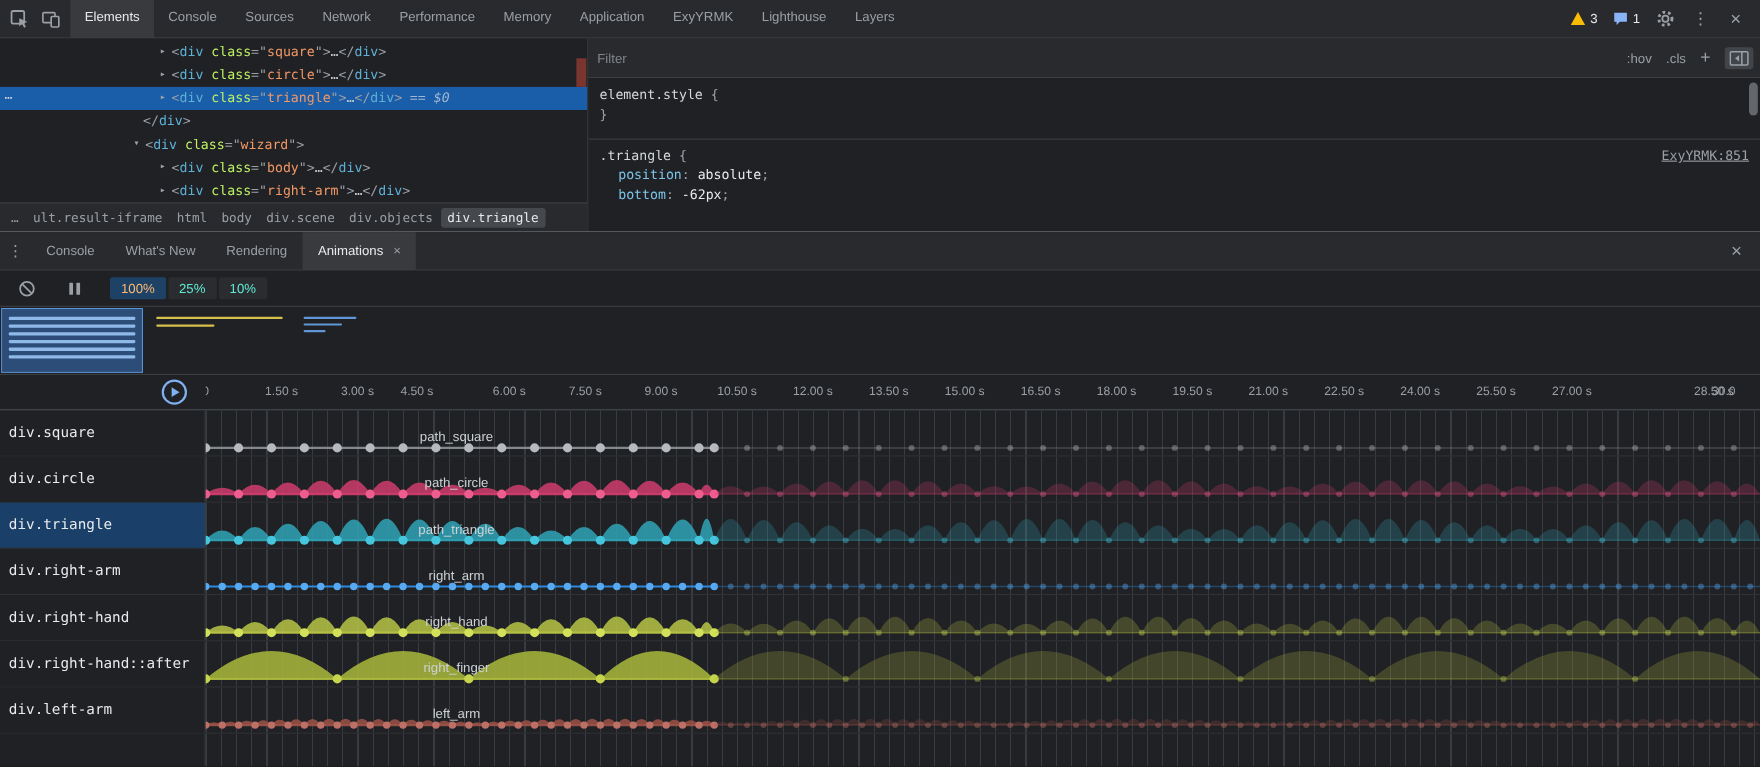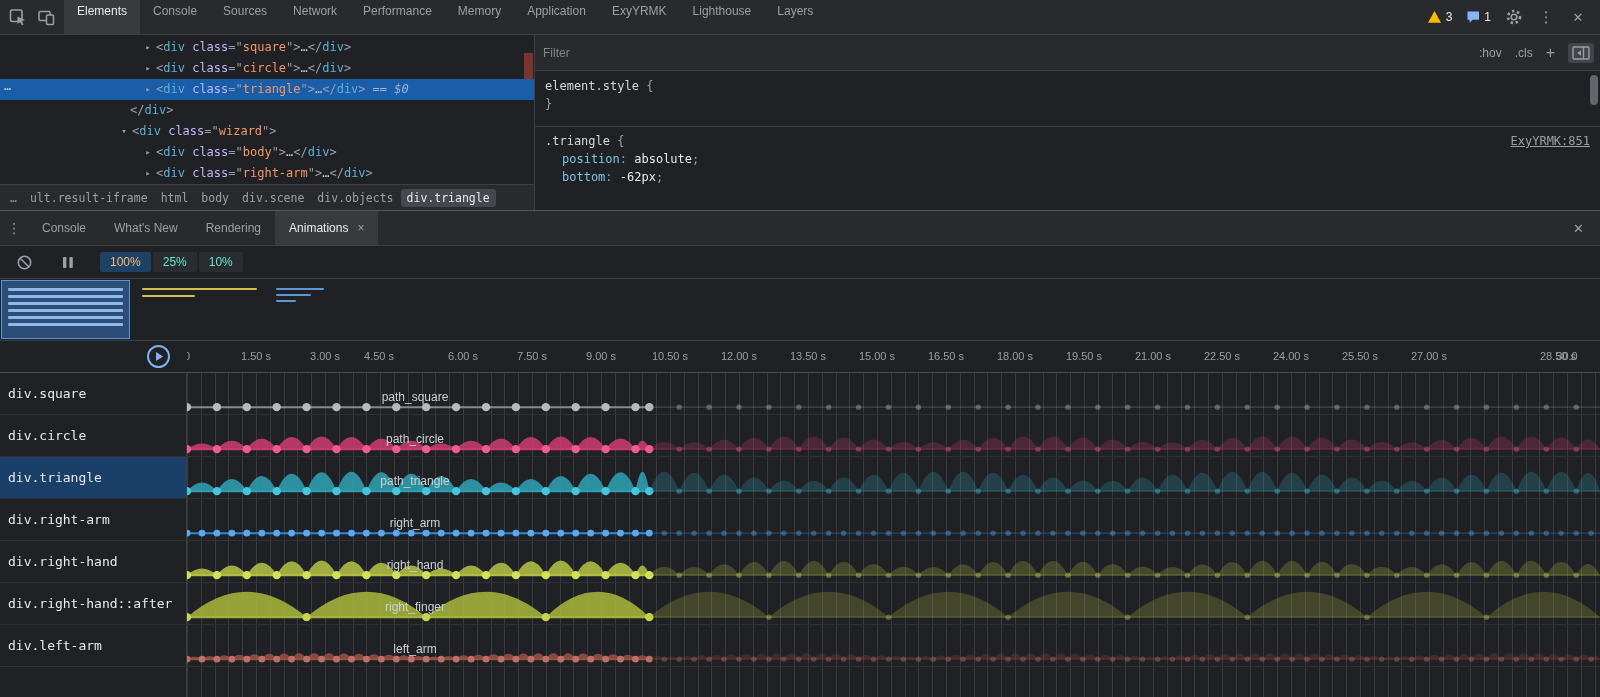--- a/index.html
+++ b/index.html
@@ -5,34 +5,34 @@
   html,body{margin:0;padding:0;background:#111;}
   *{box-sizing:border-box;}
   .screen{position:relative;width:1600px;height:697px;background:#202124;overflow:hidden;
     font-family:"Liberation Sans",sans-serif;font-size:12px;color:#e8eaed;}
 
   
   .top-tabbar{display:flex;align-items:stretch;height:35px;background:#292a2d;border-bottom:1px solid #3c4043;}
   .tabbar-icons{display:flex;align-items:center;padding:0 4px;}
   .icon-btn{width:28px;height:26px;display:flex;align-items:center;justify-content:center;color:#9aa0a6;cursor:pointer;flex:none;}
   .tabs{display:flex;}
-  .tab{display:flex;align-items:flex-start;padding:4px 13px;color:#9aa0a6;white-space:nowrap;cursor:pointer;}
+  .tab{display:flex;align-items:flex-end;padding:12px 13px;color:#9aa0a6;white-space:nowrap;cursor:pointer;}
   .tab.active{background:rgba(255,255,255,.08);color:#e8eaed;}
   .tabbar-right{margin-left:auto;display:flex;align-items:center;gap:4px;padding-right:8px;}
   .badge{display:flex;align-items:center;gap:4px;padding:0 5px;color:#e8eaed;cursor:pointer;}
 
   
   .upper{display:flex;height:175px;}
   .elements-panel{width:535px;min-width:535px;position:relative;border-right:1px solid #3c4043;display:flex;flex-direction:column;background:#202124;}
   .dom-tree{flex:1;padding-top:2px;font:12px "DejaVu Sans Mono",monospace;position:relative;overflow:hidden;}
   .tree-line{height:21px;line-height:21px;position:relative;white-space:pre;cursor:default;}
   .tree-line.selected{background:#1a5da8;}
   .tree-arrow{position:absolute;top:0;width:12px;text-align:center;font-size:9px;color:#9aa0a6;}
   .gutter-dots{position:absolute;left:4px;color:#d5d8db;letter-spacing:1px;}
-  .tk-pu{color:#9aa0a6;} .tk-tg{color:#5db0d7;} .tk-at{color:#c4b5fd;} .tk-st{color:#f29766;}
+  .tk-pu{color:#9aa0a6;} .tk-tg{color:#5db0d7;} .tk-at{color:#bef264;} .tk-st{color:#f29766;}
   .tk-el{color:#c8cacc;} .tk-fl{color:#9fb6d4;font-style:italic;margin-left:7px;}
   .elem-scroll-thumb{position:absolute;right:1px;top:18px;width:9px;height:26px;background:#7a352f;}
   .crumbs{height:26px;border-top:1px solid #3c4043;background:#292a2d;display:flex;align-items:center;
     padding:0 4px;font:11.5px "DejaVu Sans Mono",monospace;color:#9aa0a6;gap:1px;}
   .crumb{padding:2px 6px;border-radius:3px;cursor:pointer;white-space:nowrap;}
   .crumb.selected{background:#45484c;color:#e8eaed;}
 
   .styles-panel{flex:1;display:flex;flex-direction:column;position:relative;min-width:0;}
   .styles-tabs{display:flex;height:33px;background:#292a2d;border-bottom:1px solid #3c4043;}
   .filter-row{height:36px;background:#292a2d;border-bottom:1px solid #3c4043;display:flex;align-items:center;padding:0 6px;gap:13px;}

